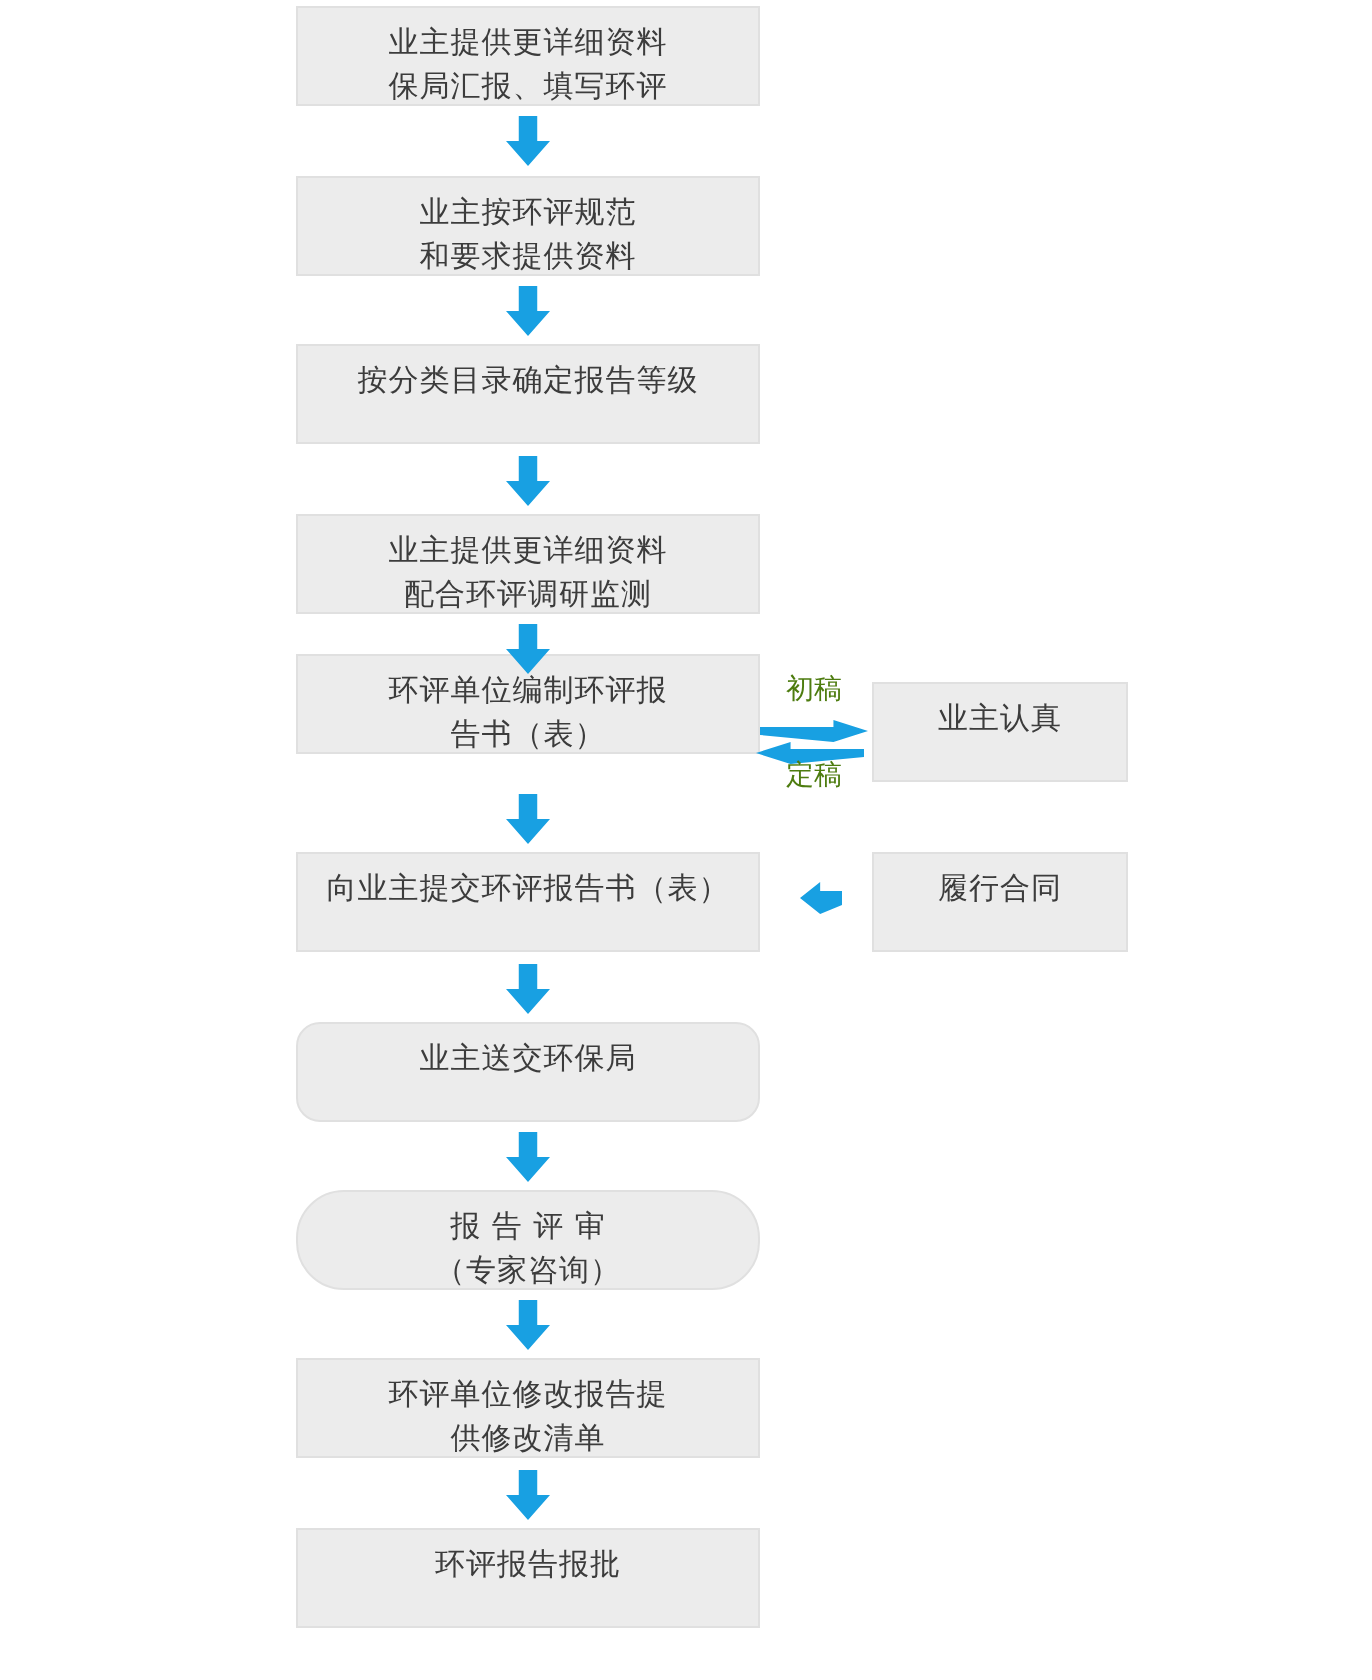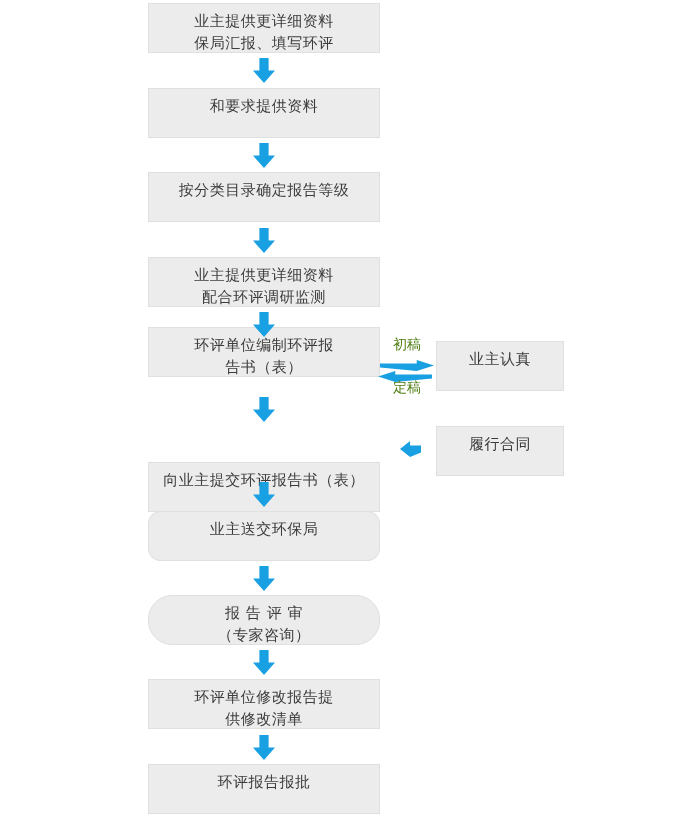--- a/index.html
+++ b/index.html
@@ -20,21 +20,21 @@
     padding-top: 6px;
     font-size: 15px;
     line-height: 22px;
     color: #3c3c3c;
     letter-spacing: 0.5px;
   }
   .main { left: 148px; width: 232px; height: 50px; }
   .side { left: 436px; width: 128px; height: 50px; }
 
   .b0 { top: 3px; }   .b1 { top: 88px; }  .b2 { top: 172px; }
-  .b3 { top: 257px; } .b4 { top: 327px; } .b5 { top: 426px; margin-top: 36px; }
+  .b3 { top: 257px; } .b4 { top: 327px; } .b5 { top: 426px; }
   .b6 { top: 511px; border-radius: 12px; } .b7 { top: 595px; border-radius: 24px; } .b8 { top: 679px; }
   .b9 { top: 764px; }
   .s0 { top: 341px; } .s1 { top: 426px; }
 
   .arrow-down {
     position: absolute;
     left: 253px;
     width: 22px;
     height: 25px;
     background: #18a0e2;
@@ -80,20 +80,21 @@
 </head>
 <body>
 
 <div class="canvas">
 
   <div class="box main b0">
     <div class="ln">业主提供更详细资料</div>
     <div class="ln">保局汇报、填写环评</div>
   </div>
   <div class="box main b1">
+    <div class="ln">业主按环评规范</div>
     <div class="ln">和要求提供资料</div>
   </div>
   <div class="box main b2">
     <div class="ln">按分类目录确定报告等级</div>
   </div>
   <div class="box main b3">
     <div class="ln">业主提供更详细资料</div>
     <div class="ln">配合环评调研监测</div>
   </div>
   <div class="box main b4">

